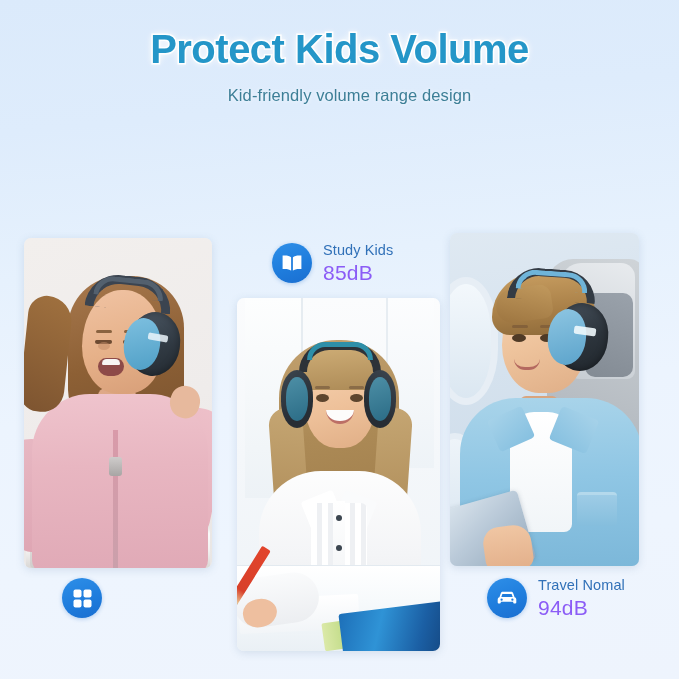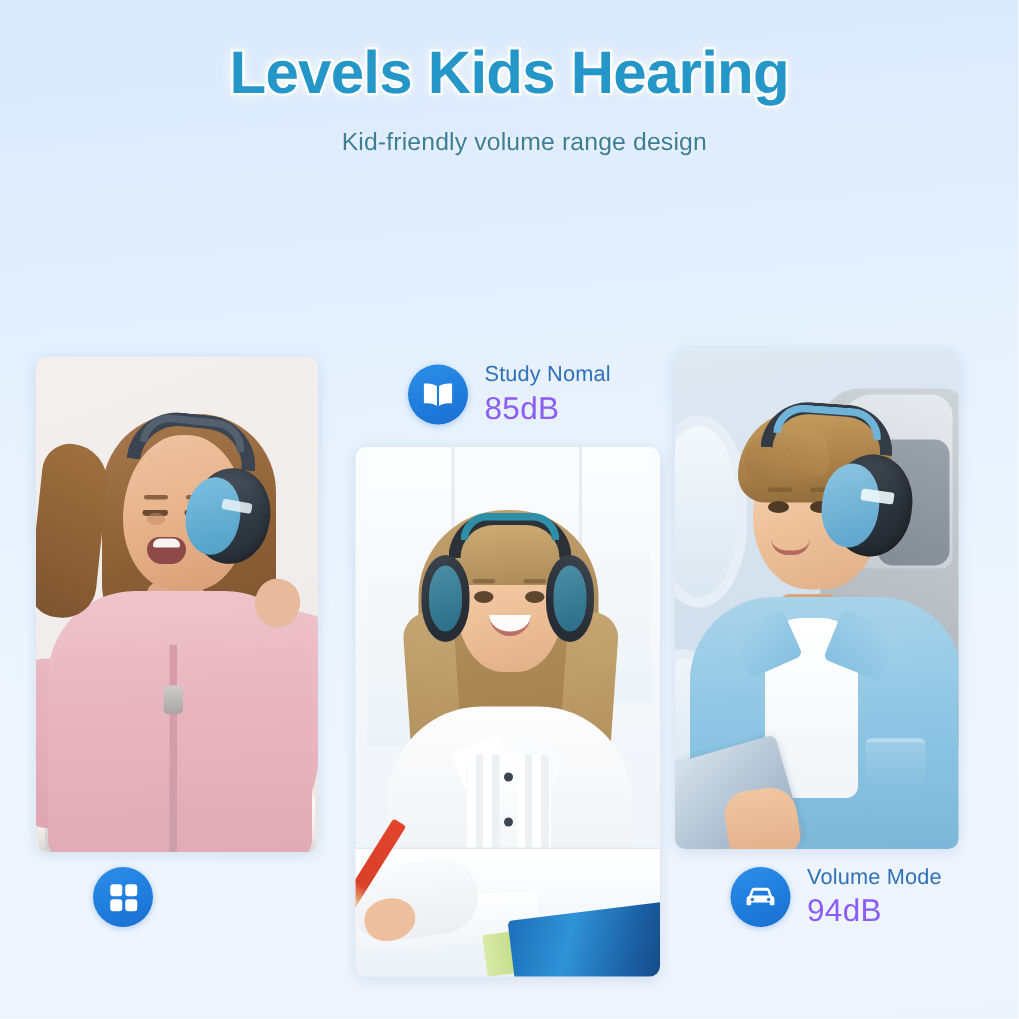--- a/index.html
+++ b/index.html
@@ -462,21 +462,21 @@
     letter-spacing: 0.2px;
   }
 </style>
 </head>
 <body>
 
 <div class="stage">
 
   <div class="header">
     <div class="headline">
-      <span class="line2">Levels Kids Hearing</span>
+      <span class="line2">Protect Kids Volume</span>
     </div>
     <div class="subtitle">Kid-friendly volume range design</div>
   </div>
 
   <div class="photo photo-left">
     <div class="scene">
       <div class="l-bg"></div>
       <div class="l-chair"></div>
       <div class="l-chair2"></div>
       <div class="fig l-hair-back"></div>
@@ -577,21 +577,21 @@
 
   <div class="badge badge-study">
     <span class="badge-icon">
       <svg width="22" height="20" viewBox="0 0 22 20" aria-hidden="true">
         <path d="M10.3 4.4C8.6 3.2 6.5 2.6 4 2.6H1.6v13.3H4c2.5 0 4.6.6 6.3 1.8V4.4z" fill="#ffffff"></path>
         <path d="M11.7 4.4C13.4 3.2 15.5 2.6 18 2.6h2.4v13.3H18c-2.5 0-4.6.6-6.3 1.8V4.4z" fill="#ffffff"></path>
         <rect x="10.35" y="3.6" width="1.3" height="14.3" fill="#1f7ddd"></rect>
       </svg>
     </span>
     <span class="badge-text">
-      <span class="badge-title" style="display:block">Study Nomal</span>
+      <span class="badge-title" style="display:block">Study Kids</span>
       <span class="badge-value" style="display:block">85dB</span>
     </span>
   </div>
 
   <div class="badge badge-normal">
     <span class="badge-icon">
       <svg width="21" height="21" viewBox="0 0 21 21" aria-hidden="true">
         <rect x="1.5" y="1.5" width="8" height="8" rx="2" fill="#ffffff"></rect>
         <rect x="11.5" y="1.5" width="8" height="8" rx="2" fill="#ffffff"></rect>
         <rect x="1.5" y="11.5" width="8" height="8" rx="2" fill="#ffffff"></rect>
@@ -605,18 +605,18 @@
       <svg width="24" height="20" viewBox="0 0 24 20" aria-hidden="true">
         <path d="M4.4 9.2l1.5-4.1C6.2 4.3 7 3.8 7.9 3.8h8.2c.9 0 1.7.5 2 1.3l1.5 4.1
                  c1 .3 1.7 1.2 1.7 2.3v3.1c0 .5-.4.9-.9.9h-1.3c-.5 0-.9-.4-.9-.9v-.9H5.8v.9
                  c0 .5-.4.9-.9.9H3.6c-.5 0-.9-.4-.9-.9v-3.1c0-1.1.7-2 1.7-2.3z" fill="#ffffff"></path>
         <path d="M7.4 5.9h9.2l1.1 3.1H6.3l1.1-3.1z" fill="#1f7ddd"></path>
         <circle cx="6.6" cy="11.7" r="1.15" fill="#1f7ddd"></circle>
         <circle cx="17.4" cy="11.7" r="1.15" fill="#1f7ddd"></circle>
       </svg>
     </span>
     <span class="badge-text">
-      <span class="badge-title" style="display:block">Volume Mode</span>
+      <span class="badge-title" style="display:block">Travel Nomal</span>
       <span class="badge-value" style="display:block">94dB</span>
     </span>
   </div>
 
 </div>
 
 </body></html>

